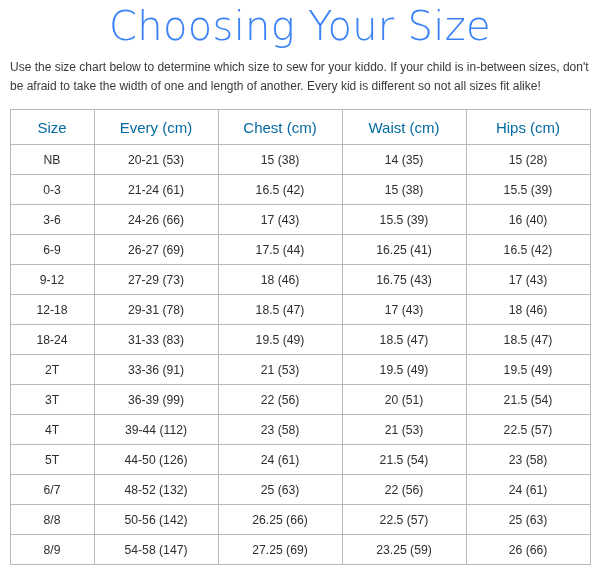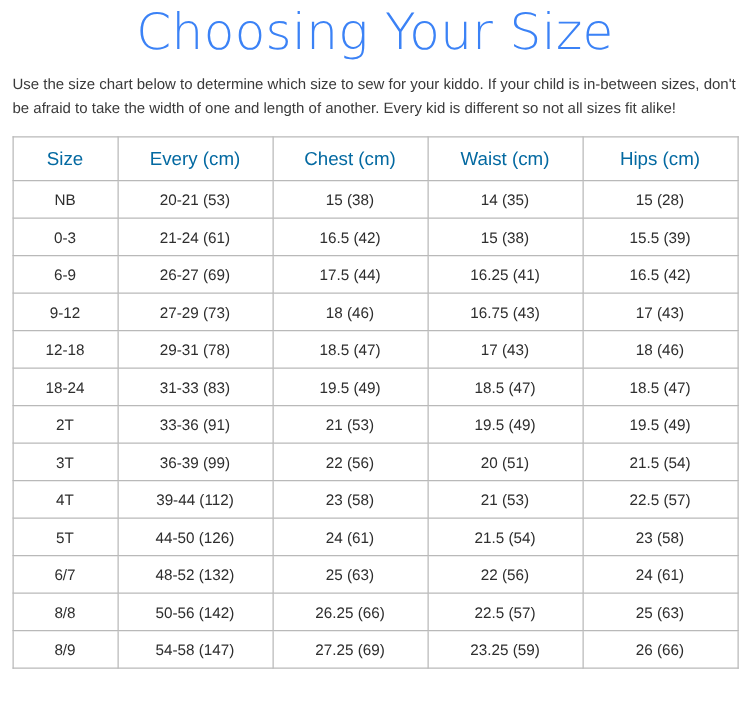--- a/index.html
+++ b/index.html
@@ -99,20 +99,27 @@
           <td>15 (28)</td>
         </tr>
         <tr>
           <td>0-3</td>
           <td>21-24 (61)</td>
           <td>16.5 (42)</td>
           <td>15 (38)</td>
           <td>15.5 (39)</td>
         </tr>
         <tr>
+          <td>3-6</td>
+          <td>24-26 (66)</td>
+          <td>17 (43)</td>
+          <td>15.5 (39)</td>
+          <td>16 (40)</td>
+        </tr>
+        <tr>
           <td>6-9</td>
           <td>26-27 (69)</td>
           <td>17.5 (44)</td>
           <td>16.25 (41)</td>
           <td>16.5 (42)</td>
         </tr>
         <tr>
           <td>9-12</td>
           <td>27-29 (73)</td>
           <td>18 (46)</td>

